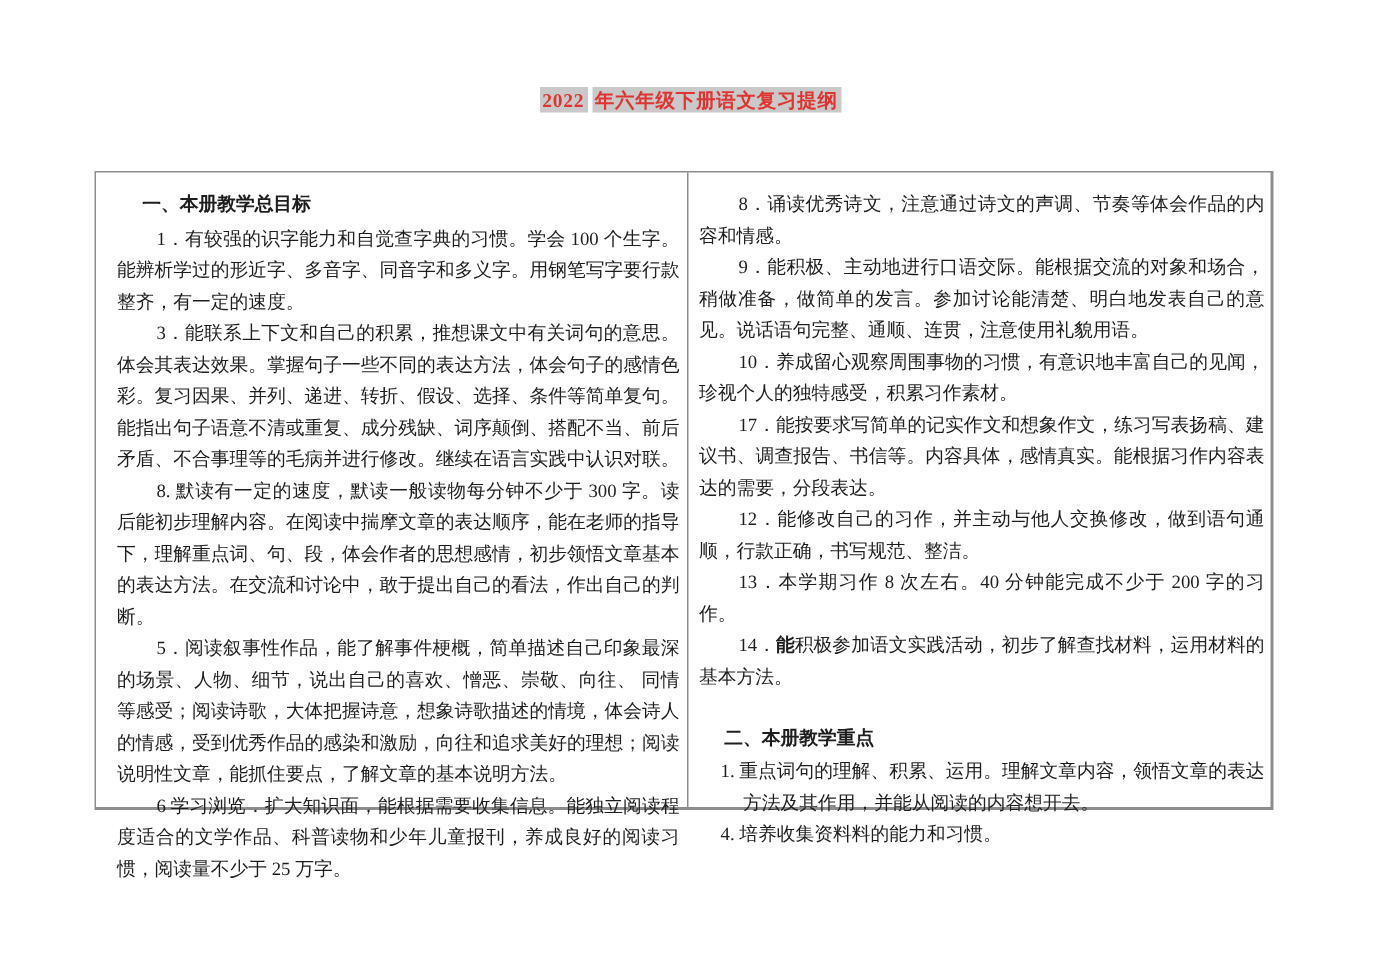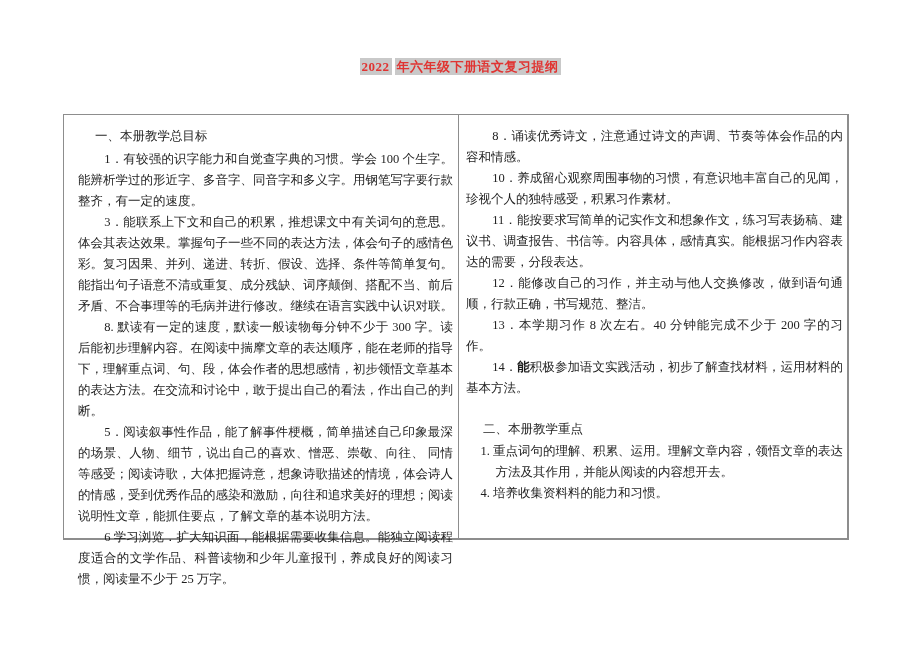--- a/index.html
+++ b/index.html
@@ -47,21 +47,21 @@
   .cell.left{
     width:395px;
     border-right:1px solid var(--border);
     padding:11px 5px 0 14px;
   }
   .cell.right{
     flex:1;
     padding:11px 4px 0 7px;
   }
   p.h1{
-    font-weight:normal;
+    font-weight:bold;
     text-indent:1.35em;
     margin:0 0 2px 0;
     text-align:left;
   }
   p.h1.h2{margin-top:20px;margin-bottom:1px;}
   p.para{
     text-indent:2.1em;
     margin:0;
   }
   p.kp{
@@ -85,22 +85,23 @@
         <p class="para">1．有较强的识字能力和自觉查字典的习惯。学会 100 个生字。能辨析学过的形近字、多音字、同音字和多义字。用钢笔写字要行款整齐，有一定的速度。</p>
         <p class="para">3．能联系上下文和自己的积累，推想课文中有关词句的意思。体会其表达效果。掌握句子一些不同的表达方法，体会句子的感情色彩。复习因果、并列、递进、转折、假设、选择、条件等简单复句。能指出句子语意不清或重复、成分残缺、词序颠倒、搭配不当、前后矛盾、不合事理等的毛病并进行修改。继续在语言实践中认识对联。</p>
         <p class="para">8. 默读有一定的速度，默读一般读物每分钟不少于 300 字。读后能初步理解内容。在阅读中揣摩文章的表达顺序，能在老师的指导下，理解重点词、句、段，体会作者的思想感情，初步领悟文章基本的表达方法。在交流和讨论中，敢于提出自己的看法，作出自己的判断。</p>
         <p class="para">5．阅读叙事性作品，能了解事件梗概，简单描述自己印象最深的场景、人物、细节，说出自己的喜欢、憎恶、崇敬、向往、 同情等感受；阅读诗歌，大体把握诗意，想象诗歌描述的情境，体会诗人的情感，受到优秀作品的感染和激励，向往和追求美好的理想；阅读说明性文章，能抓住要点，了解文章的基本说明方法。</p>
         <p class="para">6 学习浏览．扩大知识面，能根据需要收集信息。能独立阅读程度适合的文学作品、科普读物和少年儿童报刊，养成良好的阅读习惯，阅读量不少于 25 万字。</p>
       </div>
   </div>
   <div class="cell right">
     <div>
         <p class="para">8．诵读优秀诗文，注意通过诗文的声调、节奏等体会作品的内容和情感。</p>
+        <p class="para">9．能积极、主动地进行口语交际。能根据交流的对象和场合，稍做准备，做简单的发言。参加讨论能清楚、明白地发表自己的意见。说话语句完整、通顺、连贯，注意使用礼貌用语。</p>
         <p class="para">10．养成留心观察周围事物的习惯，有意识地丰富自己的见闻，珍视个人的独特感受，积累习作素材。</p>
-        <p class="para">11．能按要求写简单的记实作文和想象作文，练习写表扬稿、建议书、调查报告、书信等。内容具体，感情真实。能根据习作内容表达的需要，分段表达。</p>
+        <p class="para">17．能按要求写简单的记实作文和想象作文，练习写表扬稿、建议书、调查报告、书信等。内容具体，感情真实。能根据习作内容表达的需要，分段表达。</p>
         <p class="para">12．能修改自己的习作，并主动与他人交换修改，做到语句通顺，行款正确，书写规范、整洁。</p>
         <p class="para">13．本学期习作 8 次左右。40 分钟能完成不少于 200 字的习作。</p>
         <p class="para"><span>14．</span><b>能</b><span>积极参加语文实践活动，初步了解查找材料，运用材料的基本方法。</span></p>
       </div>
     <p class="h1 h2">二、本册教学重点</p>
     <div>
         <p class="kp">1. 重点词句的理解、积累、运用。理解文章内容，领悟文章的表达方法及其作用，并能从阅读的内容想开去。</p>
         <p class="kp">4. 培养收集资料料的能力和习惯。</p>
       </div>
   </div>

